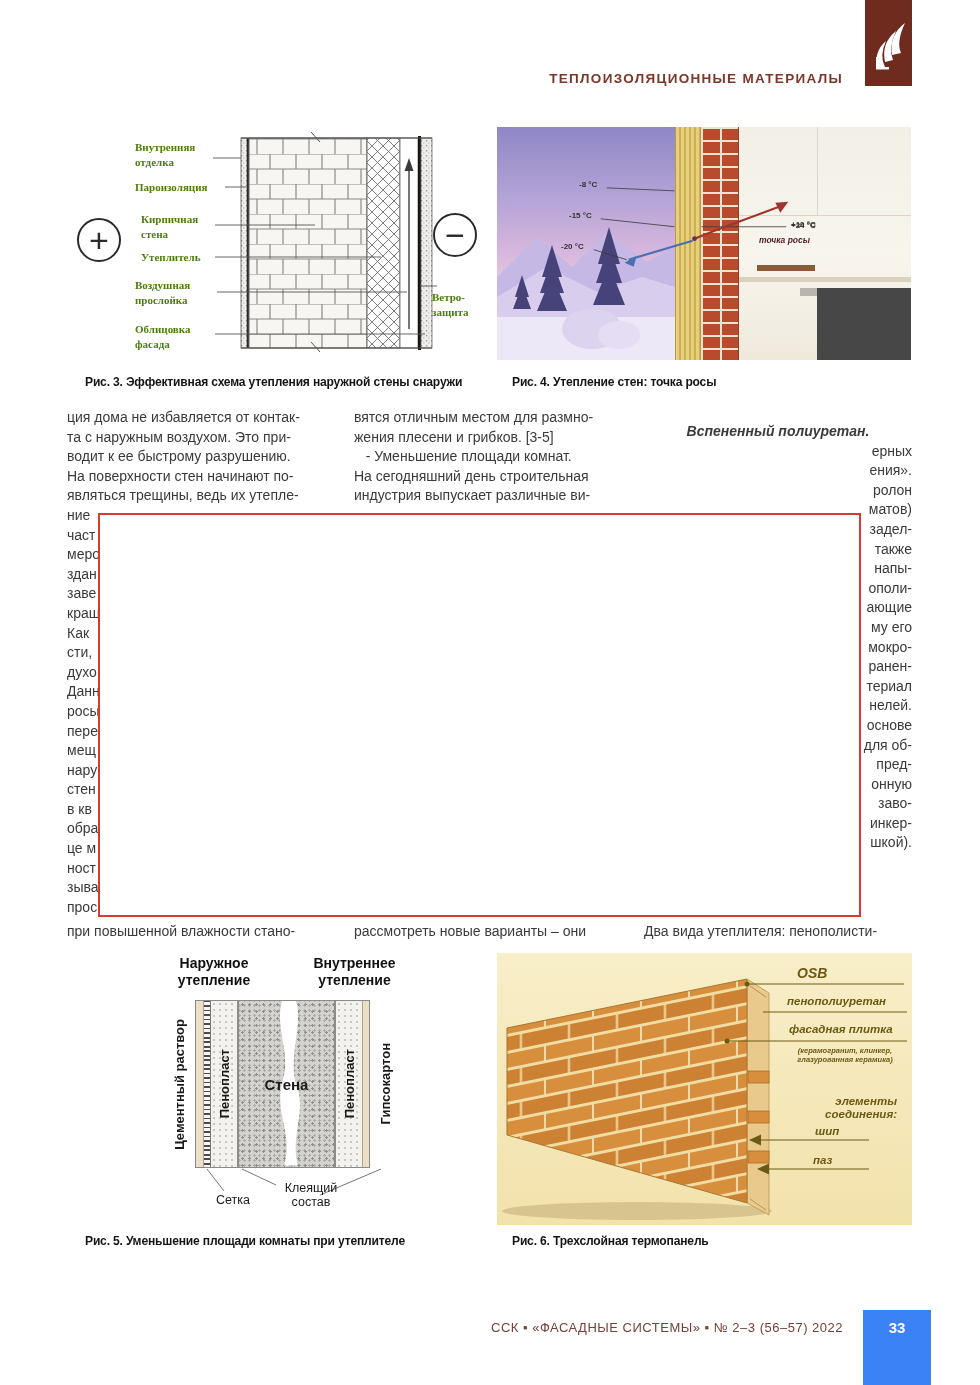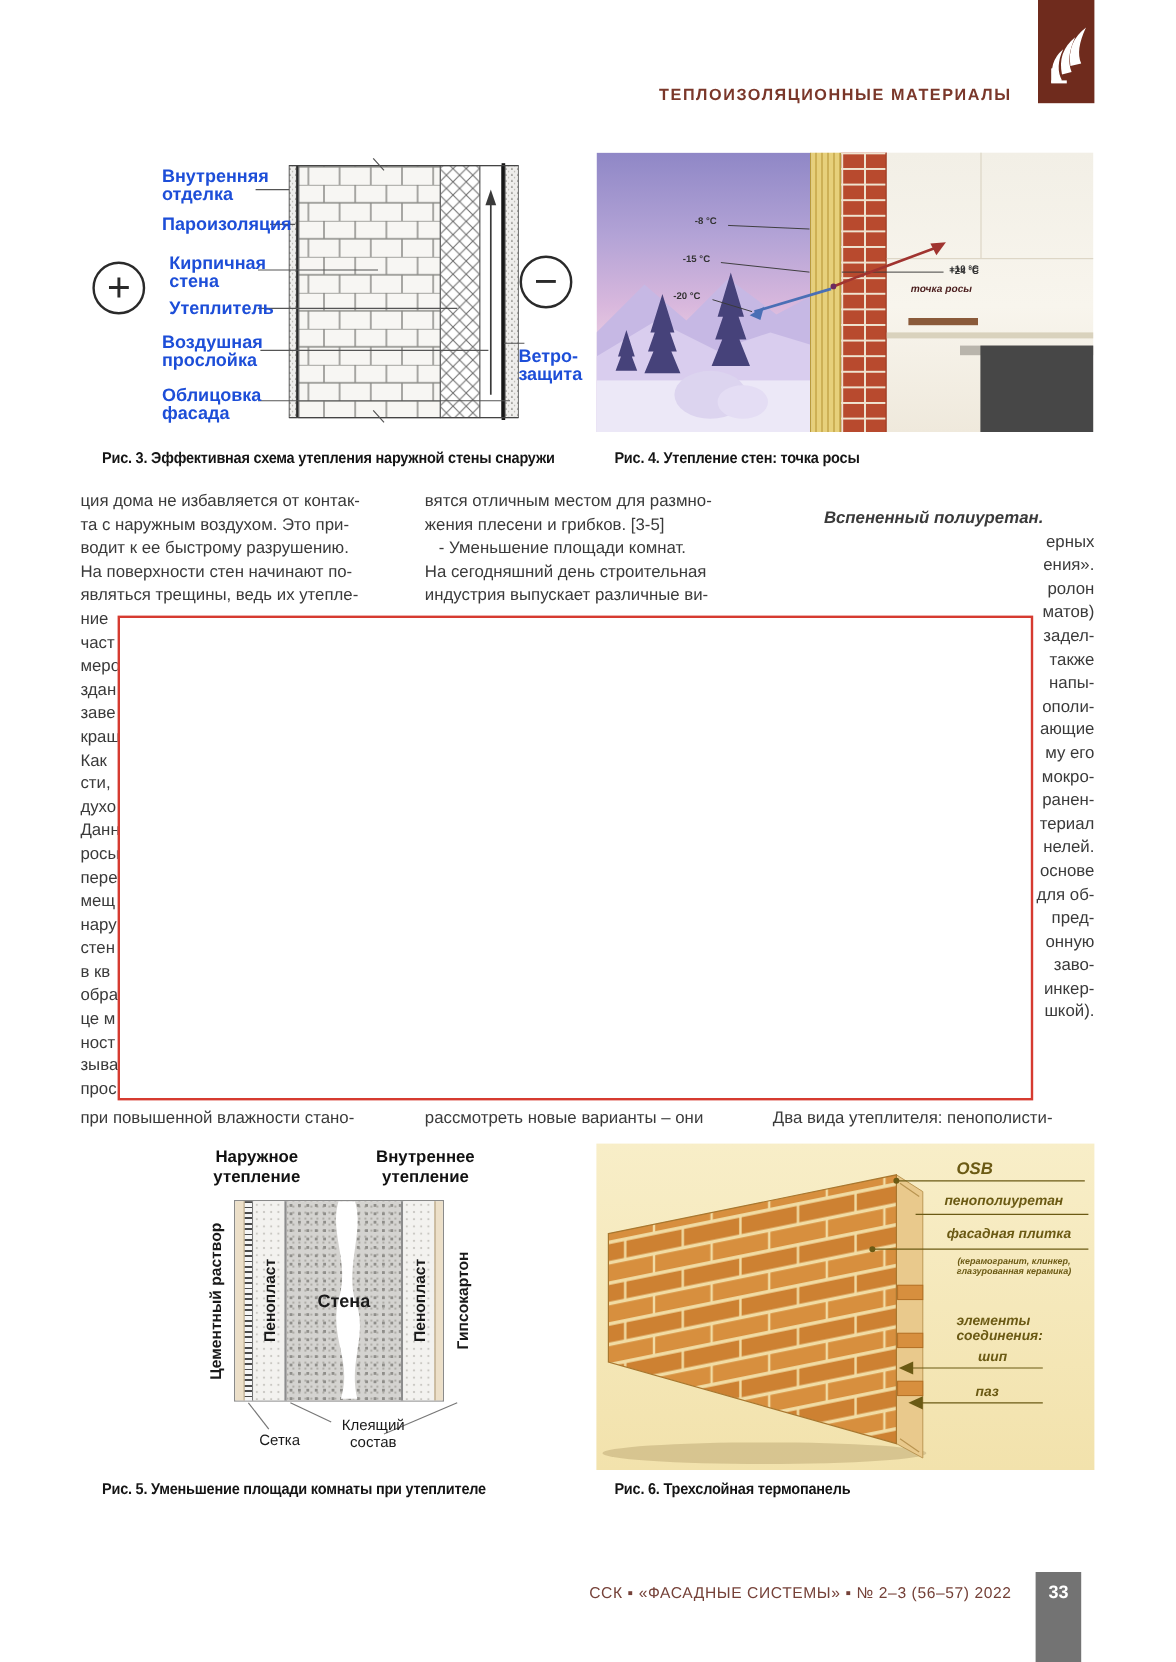--- a/index.html
+++ b/index.html
@@ -11,21 +11,21 @@
                   letter-spacing:1.3px; color:#7a372a; }
   .logo { position:absolute; left:865px; top:0; width:47px; height:86px; background:#6f2b1d; }
 
   
   .fig-caption { position:absolute; font-size:13px; font-weight:bold; color:#151515;
                  letter-spacing:-0.2px; transform:scaleX(0.93); transform-origin:left center; white-space:nowrap; }
 
   
   .fig3 { position:absolute; left:75px; top:124px; width:405px; height:248px; }
   .fig3 svg.draw { position:absolute; inset:0; }
-  .f3-label { position:absolute; font-size:15px; font-weight:bold; color:#1d4ed8; line-height:15px; }
+  .f3-label { position:absolute; font-size:11px; font-weight:bold; color:#4d7c0f; line-height:15px;font-family:Liberation Serif, serif; }
   .sign-circle { position:absolute; width:44px; height:44px; border:2.5px solid #2a2a2a; border-radius:50%;
                  display:flex; align-items:center; justify-content:center; font-size:34px; font-weight:400;
                  color:#2a2a2a; line-height:1; background:#fff; }
 
   
   .fig4 { position:absolute; left:497px; top:127px; width:414px; height:233px; overflow:hidden; }
   .f4-winter { position:absolute; left:0; top:0; width:178px; height:233px; }
   .f4-insul { position:absolute; left:178px; top:0; width:26px; height:233px;
               background:repeating-linear-gradient(90deg,#e7d07b 0 3px,#cdb055 3px 5px);
               border-left:1px solid #b99b3e; border-right:1px solid #b99b3e; }
@@ -86,21 +86,21 @@
   
   .fig6 { position:absolute; left:497px; top:953px; width:415px; height:272px;
           background:linear-gradient(180deg,#f8eec8 0%,#f2e2ac 100%); overflow:hidden; }
   .f6-label { position:absolute; font-style:italic; font-weight:bold; color:#6b5a14; white-space:nowrap; }
   .f6-sub { position:absolute; font-style:italic; font-weight:bold; color:#6b5a14; font-size:7.5px;
             width:112px; text-align:center; line-height:9px; white-space:normal; }
 
   
   .footer-line { position:absolute; top:1320px; right:137px; font-size:13px; color:#754138;
                  letter-spacing:0.5px; }
-  .page-badge { position:absolute; left:863px; top:1310px; width:38px; height:75px; background:#737373; }
+  .page-badge { position:absolute; left:863px; top:1310px; width:68px; height:75px; background:#3b82f6; }
   .page-badge span { display:block; text-align:center; margin-top:9px; color:#fff; font-weight:bold; font-size:15px; }
 </style>
 </head>
 <body>
 
 <div class="page">
 
   <div class="header-title">ТЕПЛОИЗОЛЯЦИОННЫЕ МАТЕРИАЛЫ</div>
   <div class="logo">
     <svg viewBox="0 0 47 86" width="47" height="86">
@@ -367,21 +367,21 @@
       </g>
       <circle cx="250" cy="31" r="2.5" fill="#6b5a14"></circle>
       <circle cx="230" cy="88" r="2.5" fill="#6b5a14"></circle>
       <polygon points="252,187 264,181.5 264,192.5" fill="#6b5a14"></polygon>
       <polygon points="260,216 272,210.5 272,221.5" fill="#6b5a14"></polygon>
     </svg>
     <div class="f6-label" style="left:300px; top:12px; font-size:14px;">OSB</div>
     <div class="f6-label" style="left:290px; top:42px; font-size:11.5px;">пенополиуретан</div>
     <div class="f6-label" style="left:292px; top:70px; font-size:11.5px;">фасадная плитка</div>
     <div class="f6-sub" style="left:292px; top:93px;">(керамогранит, клинкер, глазурованная керамика)</div>
-    <div class="f6-label" style="left:300px; top:142px; font-size:11.5px; width:100px; white-space:normal; text-align:left; line-height:13px;">элементы соединения:</div>
+    <div class="f6-label" style="left:300px; top:142px; font-size:11.5px; width:100px; white-space:normal; text-align:right; line-height:13px;">элементы соединения:</div>
     <div class="f6-label" style="left:318px; top:172px; font-size:11.5px;">шип</div>
     <div class="f6-label" style="left:316px; top:201px; font-size:11.5px;">паз</div>
   </div>
   <div class="fig-caption" style="left:512px; top:1233px;">Рис. 6. Трехслойная термопанель</div>
 
   <div class="footer-line">ССК ▪ «ФАСАДНЫЕ СИСТЕМЫ» ▪ № 2–3 (56–57) 2022</div>
   <div class="page-badge">
     <span>33</span>
   </div>
 

